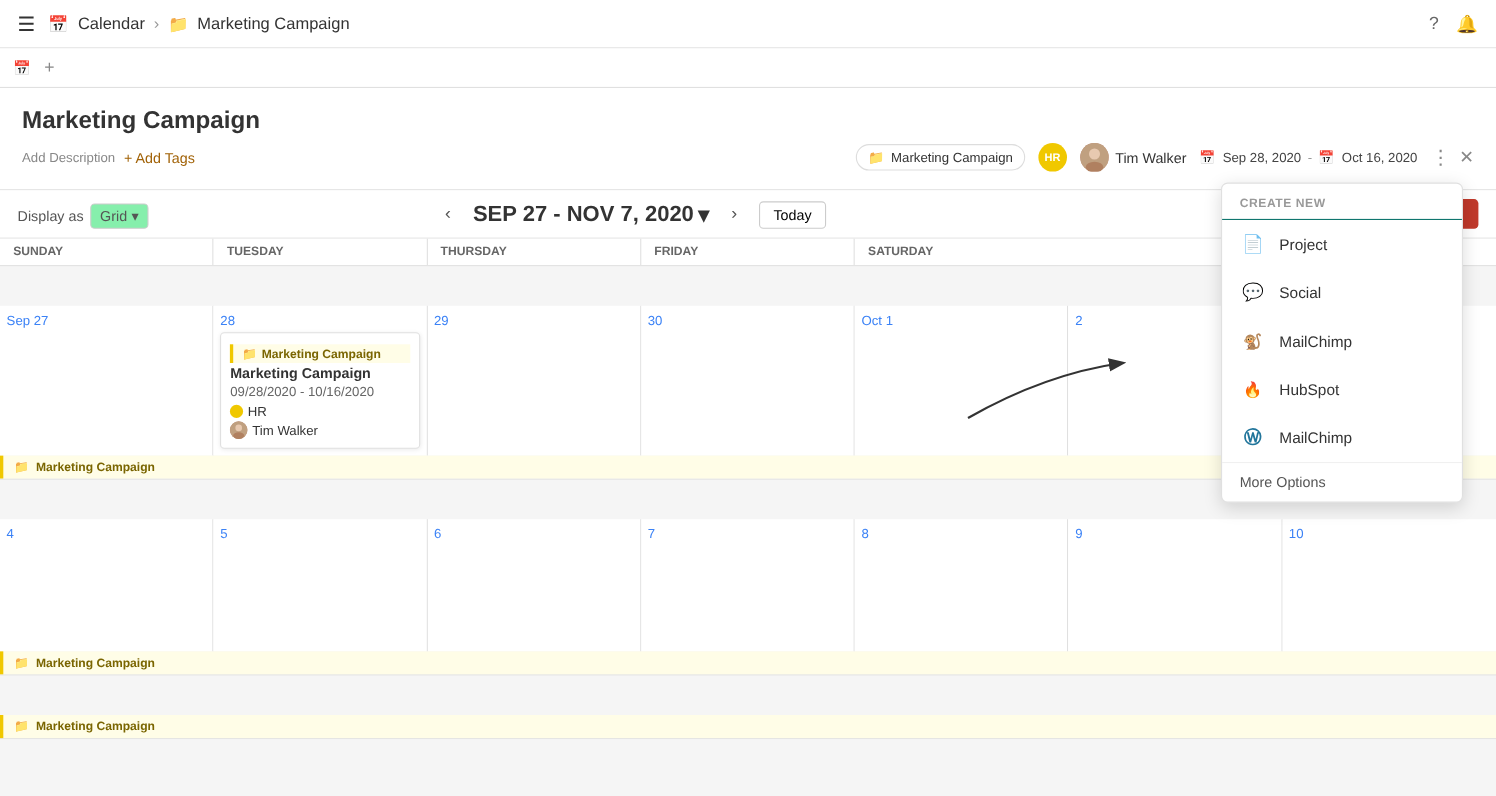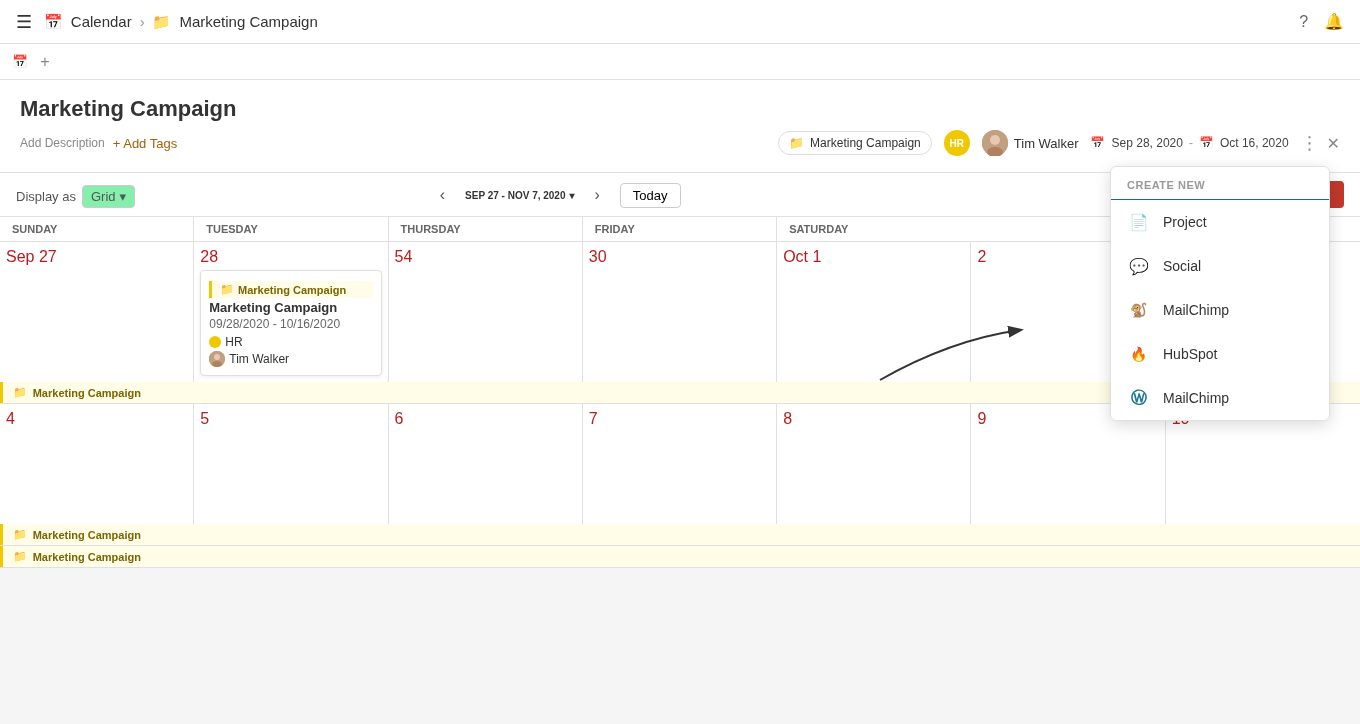--- a/index.html
+++ b/index.html
@@ -39,32 +39,32 @@
 
     
     .cal-toolbar {
       display: flex; align-items: flex-end; background: #fff; border-bottom: 1px solid #e0e0e0;
       padding: 8px 16px; gap: 12px;
     }
     .display-as { display: flex; align-items: center; gap: 6px; font-size: 13px; color: #555; }
     .grid-select { display: flex; align-items: center; gap: 4px; border: 1px solid #ccc; border-radius: 4px; padding: 3px 8px; cursor: pointer; background: #86efac; font-size: 13px; }
     .nav-center { display: flex; align-items: center; gap: 12px; margin: 0 auto; }
     .nav-arrow { background: none; border: none; cursor: pointer; color: #555; font-size: 16px; padding: 4px 8px; }
-    .date-range-label { font-size: 10px; font-weight: 600; display: flex; align-items: center; gap: 4px; }
+    .date-range-label { font-size: 20px; font-weight: 600; display: flex; align-items: center; gap: 4px; }
     .today-btn { border: 1px solid #ccc; border-radius: 4px; padding: 4px 12px; background: #fff; cursor: pointer; font-size: 13px; }
     .create-btn { background: #c0392b; color: #fff; border: none; border-radius: 4px; padding: 6px 14px; font-size: 13px; font-weight: 600; cursor: pointer; display: flex; align-items: center; gap: 6px; }
 
     
-    .calendar { display: flex; flex-direction: column; flex: 1; }
+    .calendar { display: flex; flex-direction: column; flex: 1; gap: 36px; }
     .cal-header { display: grid; grid-template-columns: repeat(7, 1fr); background: #fff; border-bottom: 1px solid #e0e0e0; }
     .cal-header-cell { padding: 6px 12px; font-size: 11px; font-weight: 600; color: #666; text-transform: uppercase; border-right: 1px solid #e0e0e0; }
     .cal-header-cell:last-child { border-right: none; }
     .cal-cell { border-right: 1px solid #e0e0e0; padding: 6px; vertical-align: top; position: relative; background: #fff; }
     .cal-cell:last-child { border-right: none; }
-    .cal-cell .day-num { font-size: 16px; color: #b91c1c; margin-bottom: 4px; }
+    .cal-cell .day-num { font-size: 12px; color: #3b82f6; margin-bottom: 4px; }
 
     
     .campaign-banner {
       background: #fffde7; border-left: 3px solid #f0c800; padding: 2px 8px; font-size: 11px; font-weight: 600;
       display: flex; align-items: center; gap: 4px; color: #7a6500;
       margin: 2px 0; cursor: pointer;
     }
 
     
     .event-card {
@@ -243,21 +243,21 @@
                   <circle cx="8" cy="6" r="3" fill="#e8c9b0"></circle>
                   <ellipse cx="8" cy="13" rx="5" ry="3" fill="#b08060"></ellipse>
                 </svg>
             </div>
             <span>Tim Walker</span>
           </div>
         </div>
       </div>
 
       <div class="cal-cell">
-        <div class="day-num">54</div>
+        <div class="day-num">29</div>
       </div>
 
       <div class="cal-cell">
         <div class="day-num">30</div>
       </div>
 
       <div class="cal-cell">
         <div class="day-num">Oct 1</div>
       </div>
 
@@ -338,13 +338,14 @@
     <span>MailChimp</span>
   </div>
   <div class="dropdown-item">
     <span class="di-icon" style="color:#ff5722;font-size:14px;">🔥</span>
     <span>HubSpot</span>
   </div>
   <div class="dropdown-item">
     <span class="di-icon" style="color:#21759b;font-size:16px;font-weight:700;">Ⓦ</span>
     <span>MailChimp</span>
   </div>
+  <div class="dropdown-footer">More Options</div>
 </div>
 
 </body></html>

